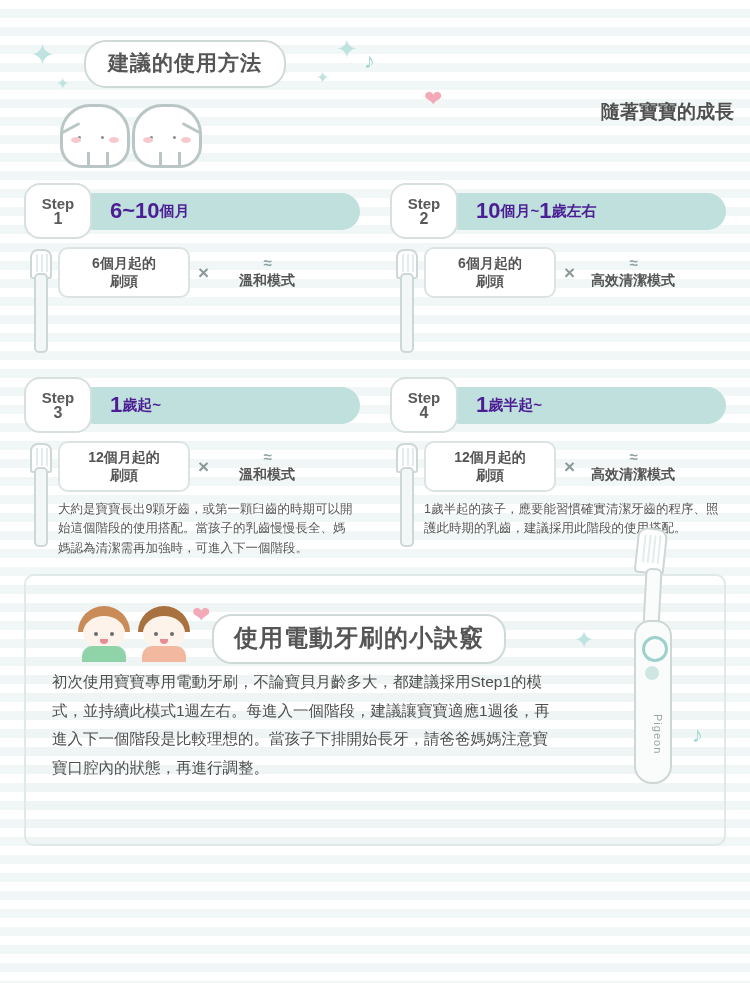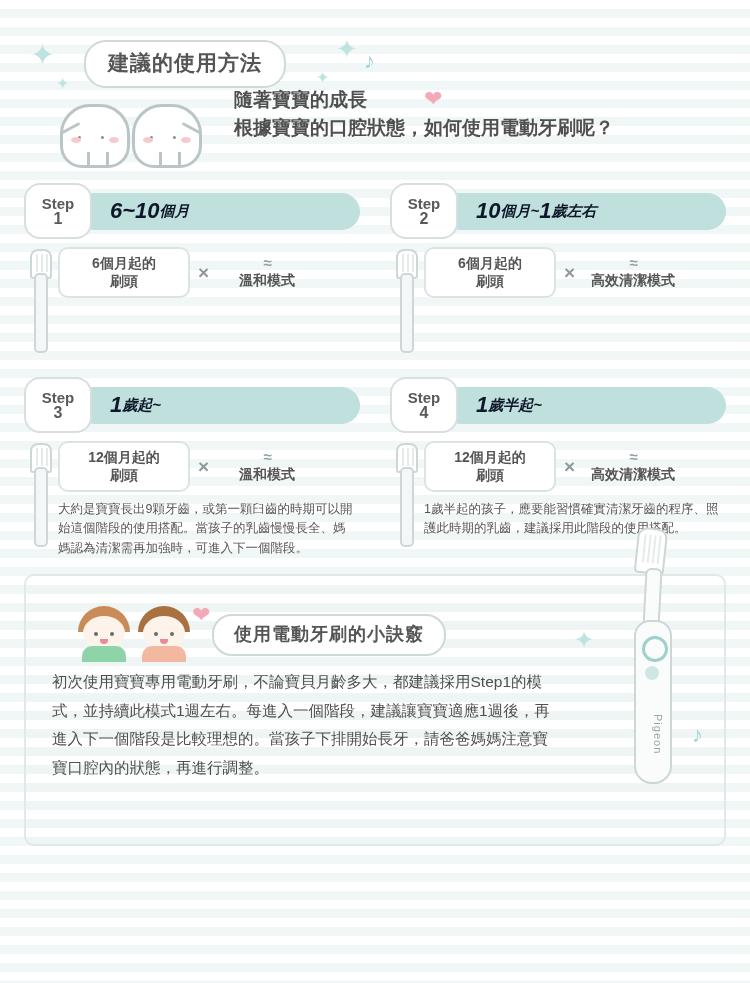--- a/index.html
+++ b/index.html
@@ -46,21 +46,21 @@
   .blush{position:absolute;top:30px;width:10px;height:6px;border-radius:50%;background:#f7c9cf;}
   .arm{position:absolute;top:20px;width:22px;height:3px;background:#b9c6c5;border-radius:2px;}
   .arm.l{left:-4px;transform:rotate(-28deg);}
   .arm.r{right:-4px;transform:rotate(28deg);}
   .brush-hand{
     position:absolute;left:0px;top:92px;width:16px;height:46px;
     border-left:3px solid #b9c6c5;border-top:3px solid #b9c6c5;
     border-radius:6px 0 0 0;
   }
 
-  .hdr-text{position:absolute;left:210px;top:72px;width:500px;}
+  .hdr-text{position:absolute;left:210px;top:84px;width:500px;text-align:right;}
   .hdr-line1{font-size:19px;font-weight:bold;color:#4f4f4f;line-height:1.45;}
   .hdr-line2{font-size:19px;font-weight:bold;color:#4f4f4f;line-height:1.45;}
 
   
   .grid{position:relative;margin-top:4px;}
   .row{display:flex;gap:30px;}
   .col{width:338px;}
 
   .step-head{position:relative;display:flex;align-items:center;height:56px;}
   .step-badge{
@@ -71,21 +71,21 @@
     line-height:1.0;
   }
   .step-badge .s{font-size:15px;font-weight:bold;color:#5a5a5a;}
   .step-badge .n{font-size:16px;font-weight:bold;color:#5a5a5a;}
   .step-bar{
     margin-left:-16px;
     flex:1;height:37px;border-radius:21px;
     background:#bfe0dc;
     display:flex;align-items:center;
     padding-left:34px;box-sizing:border-box;
-    color:#0f172a;font-weight:bold;font-style:italic;
+    color:#4c1d95;font-weight:bold;
   }
   .step-bar .big{font-size:22px;}
   .step-bar .sml{font-size:15px;}
 
   .card{
     margin-top:8px;
     position:relative;
     min-height:116px;
   }
   .card-top{display:flex;align-items:center;gap:8px;padding-left:34px;}
@@ -126,21 +126,21 @@
     position:relative;margin-top:16px;
     background:
       repeating-linear-gradient(180deg,#ffffff 0px,#ffffff 9px,#eef5f4 9px,#eef5f4 18px);
     border:2px solid #dfe9e8;border-radius:10px;
     height:272px;
     box-sizing:border-box;
   }
   .tips-title-pill{
     position:absolute;left:186px;top:38px;
     padding:6px 20px 8px;background:#ffffff;border:2px solid #cfd9d8;border-radius:20px;
-    font-size:18px;font-weight:bold;color:#555;letter-spacing:1px;
+    font-size:24px;font-weight:bold;color:#555;letter-spacing:1px;
   }
   .kid{position:absolute;top:30px;width:52px;height:54px;}
   .kid .hair{position:absolute;left:0;top:0;width:52px;height:26px;border-radius:26px 26px 0 0;}
   .kid .head{position:absolute;left:5px;top:10px;width:42px;height:34px;background:#fdf3ea;border-radius:50%;}
   .kid .body{position:absolute;left:4px;top:40px;width:44px;height:16px;border-radius:10px 10px 0 0;}
   .kid .eye{position:absolute;top:26px;width:4px;height:4px;border-radius:50%;background:#6b6b6b;}
   .kid .mouth{position:absolute;left:22px;top:33px;width:8px;height:5px;border-radius:0 0 8px 8px;background:#e98a96;}
   .kid1{left:52px;}
   .kid1 .hair{background:#c98b57;}
   .kid1 .body{background:#8fd3a8;}
@@ -213,21 +213,20 @@
         <div class="tooth t2">
           <div class="face">•&nbsp;•</div>
           <div class="blush" style="left:8px;"></div>
           <div class="blush" style="right:8px;"></div>
           <div class="arm r"></div>
         </div>
       </div>
 
       <div class="hdr-text">
         <div class="hdr-line1">隨著寶寶的成長</div>
-        <div class="hdr-line2">根據寶寶的口腔狀態，如何使用電動牙刷呢？</div>
       </div>
     </div>
 
     <div class="grid">
 
       <div class="row">
 
         <div class="col">
           <div class="step-head">
             <div class="step-badge">

